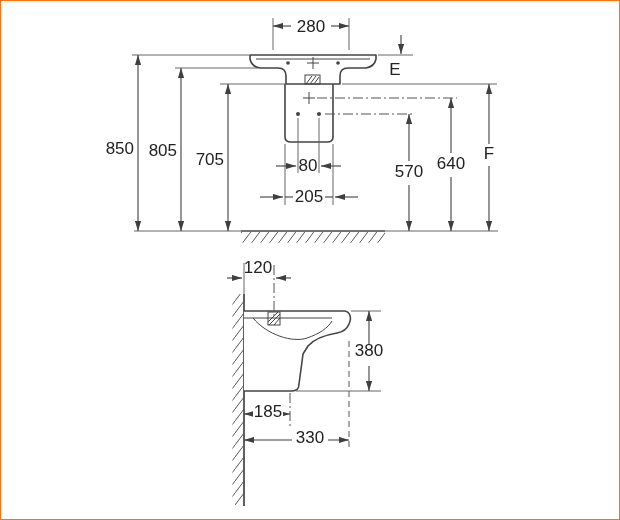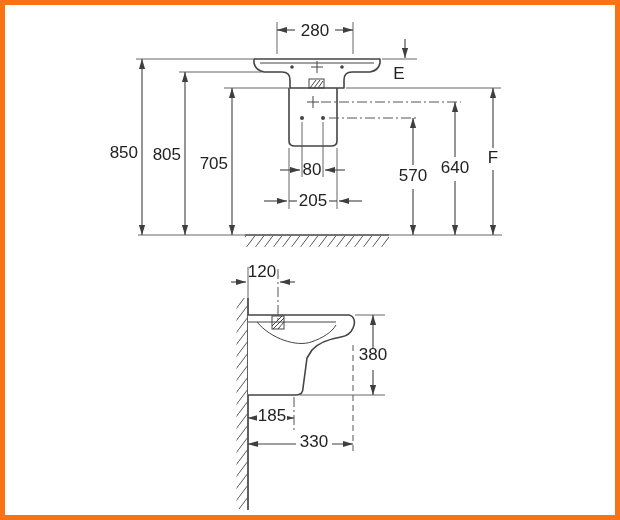--- a/index.html
+++ b/index.html
@@ -1,18 +1,18 @@
 <!DOCTYPE html>
 <html><head>
 <meta charset="utf-8">
 <style>
   html,body{margin:0;padding:0;background:#ffffff;}
   .stage{
     width:620px;height:520px;background:#ffffff;position:relative;
-    border:5px solid #f97316;box-sizing:border-box;
+    border:1px solid #f97316;box-sizing:border-box;
     font-family:"Liberation Sans", sans-serif;
   }
   svg{display:block;}
   .outline{stroke:#444444;stroke-width:1.6;fill:#ffffff;stroke-linejoin:round;}
   .thinline{stroke:#444444;stroke-width:1;fill:none;}
   .dimline{stroke:#3f3f3f;stroke-width:1.1;fill:none;}
   .extline{stroke:#555555;stroke-width:0.9;fill:none;}
   .cline{stroke:#555555;stroke-width:1;fill:none;stroke-dasharray:10 3 2 3;}
   .dashline{stroke:#555555;stroke-width:1;fill:none;stroke-dasharray:6 4;}
   .dim{font-size:17px;fill:#222222;}

